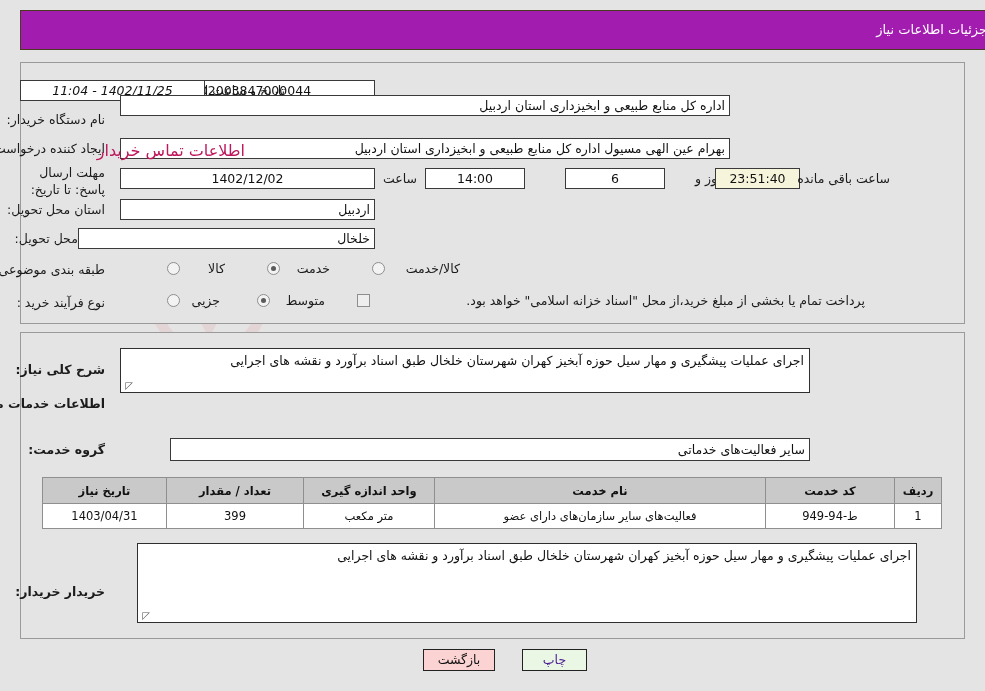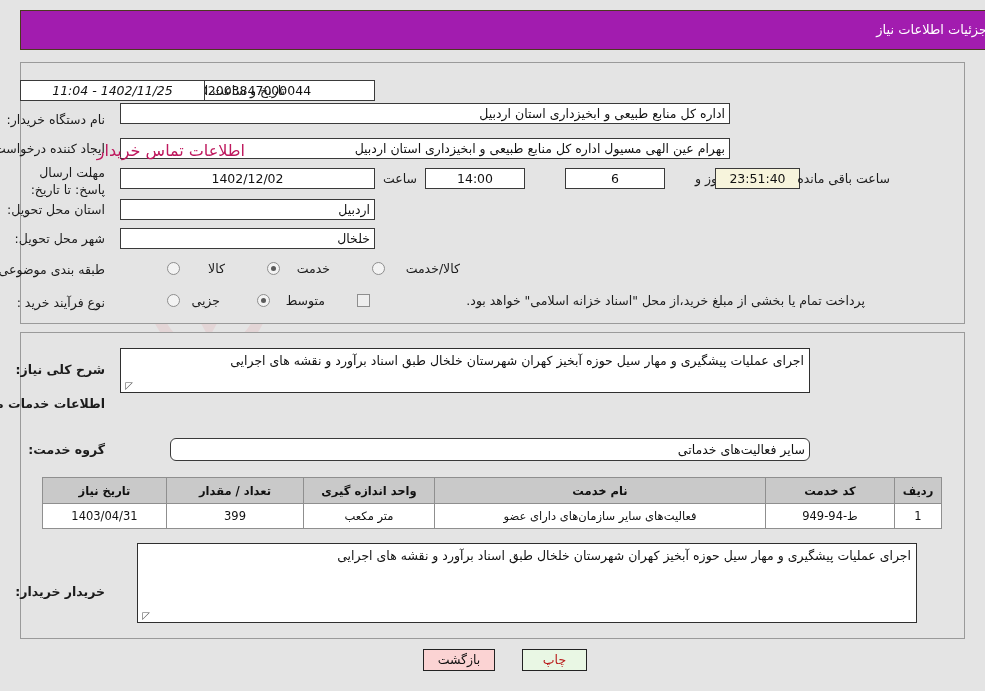--- a/index.html
+++ b/index.html
@@ -206,21 +206,21 @@
     position: absolute;
     height: 22px;
     line-height: 20px;
     border: 1px solid #222;
     box-sizing: border-box;
     font-size: 12.5px;
     text-align: center;
     cursor: pointer;
     z-index: 4;
   }
-  .btn-print  { background: #e9f7e4; color: #b91c1c; }
+  .btn-print  { background: #e9f7e4; color: #4c1d95; }
   .btn-back   { background: #fbd3d3; color: #111; }
 </style>
 </head>
 <body>
 
 <div id="page">
 
   <svg class="watermark wm-shield" viewBox="0 0 100 112">
     <path d="M50 2 L96 18 L96 58 C96 88 74 104 50 110 C26 104 4 88 4 58 L4 18 Z" fill="none" stroke="#e3b9bd" stroke-width="9"></path>
     <path d="M28 44 L50 84 L72 44" fill="none" stroke="#e3b9bd" stroke-width="9"></path>
@@ -233,40 +233,40 @@
 
   <div class="panel" id="panel-top"></div>
 
   <div class="lbl" style="right:880px; top:83px;">شماره نیاز:</div>
   <div class="fld center" style="right:610px; top:80px; width:255px;">1102003847000044</div>
 
   <div class="lbl" style="right:700px; top:83px;">تاریخ و ساعت اعلان عمومی:</div>
   <div class="fld center" style="right:780px; top:80px; width:185px;font-style:italic;">1402/11/25 - 11:04</div>
 
   <div class="lbl" style="right:880px; top:112px;">نام دستگاه خریدار:</div>
-  <div class="fld right" style="right:255px; top:103px; width:610px;">اداره کل منابع طبیعی و ابخیزداری استان اردبیل</div>
+  <div class="fld right" style="right:255px; top:95px; width:610px;">اداره کل منابع طبیعی و ابخیزداری استان اردبیل</div>
 
   <div class="lbl" style="right:880px; top:141px;">ایجاد کننده درخواست:</div>
   <div class="fld right" style="right:255px; top:138px; width:610px;">بهرام عین الهی مسیول اداره کل منابع طبیعی و ابخیزداری استان اردبیل</div>
   <div class="link" style="right:740px; top:141px;">اطلاعات تماس خریدار</div>
 
   <div class="lbl" style="right:880px; top:164px; white-space:normal; width:90px; text-align:right; line-height:17px;">مهلت ارسال پاسخ: تا تاریخ:</div>
   <div class="fld center" style="right:610px; top:168px; width:255px;">1402/12/02</div>
   <div class="lbl" style="right:568px; top:171px;">ساعت</div>
   <div class="fld center" style="right:460px; top:168px; width:100px;">14:00</div>
   <div class="fld center" style="right:320px; top:168px; width:100px;">6</div>
   <div class="lbl" style="right:262px; top:171px;">روز و</div>
   <div class="fld center yellow" style="right:185px; top:168px; width:85px;">23:51:40</div>
   <div class="lbl" style="right:95px; top:171px;">ساعت باقی مانده</div>
 
   <div class="lbl" style="right:880px; top:202px;">استان محل تحویل:</div>
   <div class="fld right" style="right:610px; top:199px; width:255px;">اردبیل</div>
 
   <div class="lbl" style="right:880px; top:231px;">شهر محل تحویل:</div>
-  <div class="fld right" style="right:610px; top:228px; width:255px;">خلخال</div>
+  <div class="fld right" style="right:610px; top:228px; width:297px;">خلخال</div>
 
   <div class="lbl" style="right:880px; top:262px;">طبقه بندی موضوعی:</div>
 
   <div class="radio" style="right:805px; top:262px;" id="cat-r0"></div>
   <div class="lbl" style="right:760px; top:261px;">کالا</div>
 
   <div class="radio on" style="right:705px; top:262px;" id="cat-r1"></div>
   <div class="lbl" style="right:655px; top:261px;">خدمت</div>
 
   <div class="radio" style="right:600px; top:262px;" id="cat-r2"></div>
@@ -287,21 +287,21 @@
 
   <div class="lbl lbl-b" style="right:880px; top:362px;">شرح کلی نیاز:</div>
   <div class="ta" style="right:175px; top:348px; width:690px; height:45px;">
     <span>اجرای عملیات پیشگیری و مهار سیل حوزه آبخیز کهران شهرستان خلخال طبق اسناد برآورد و نقشه های اجرایی</span>
     <span class="grip">◸</span>
   </div>
 
   <div class="lbl lbl-b" style="right:880px; top:396px;">اطلاعات خدمات مورد نیاز</div>
 
   <div class="lbl lbl-b" style="right:880px; top:442px;">گروه خدمت:</div>
-  <div class="fld right" style="right:175px; top:438px; width:640px; height:23px; line-height:21px;border-radius:6px;">سایر فعالیت‌های خدماتی</div>
+  <div class="fld right" style="right:175px; top:438px; width:640px; height:23px; line-height:21px;">سایر فعالیت‌های خدماتی</div>
 
   <table class="tbl">
     <thead>
       <tr>
         <th style="width:38px;">ردیف</th>
         <th style="width:120px;">کد خدمت</th>
         <th>نام خدمت</th>
         <th style="width:122px;">واحد اندازه گیری</th>
         <th style="width:128px;">تعداد / مقدار</th>
         <th style="width:115px;">تاریخ نیاز</th>

